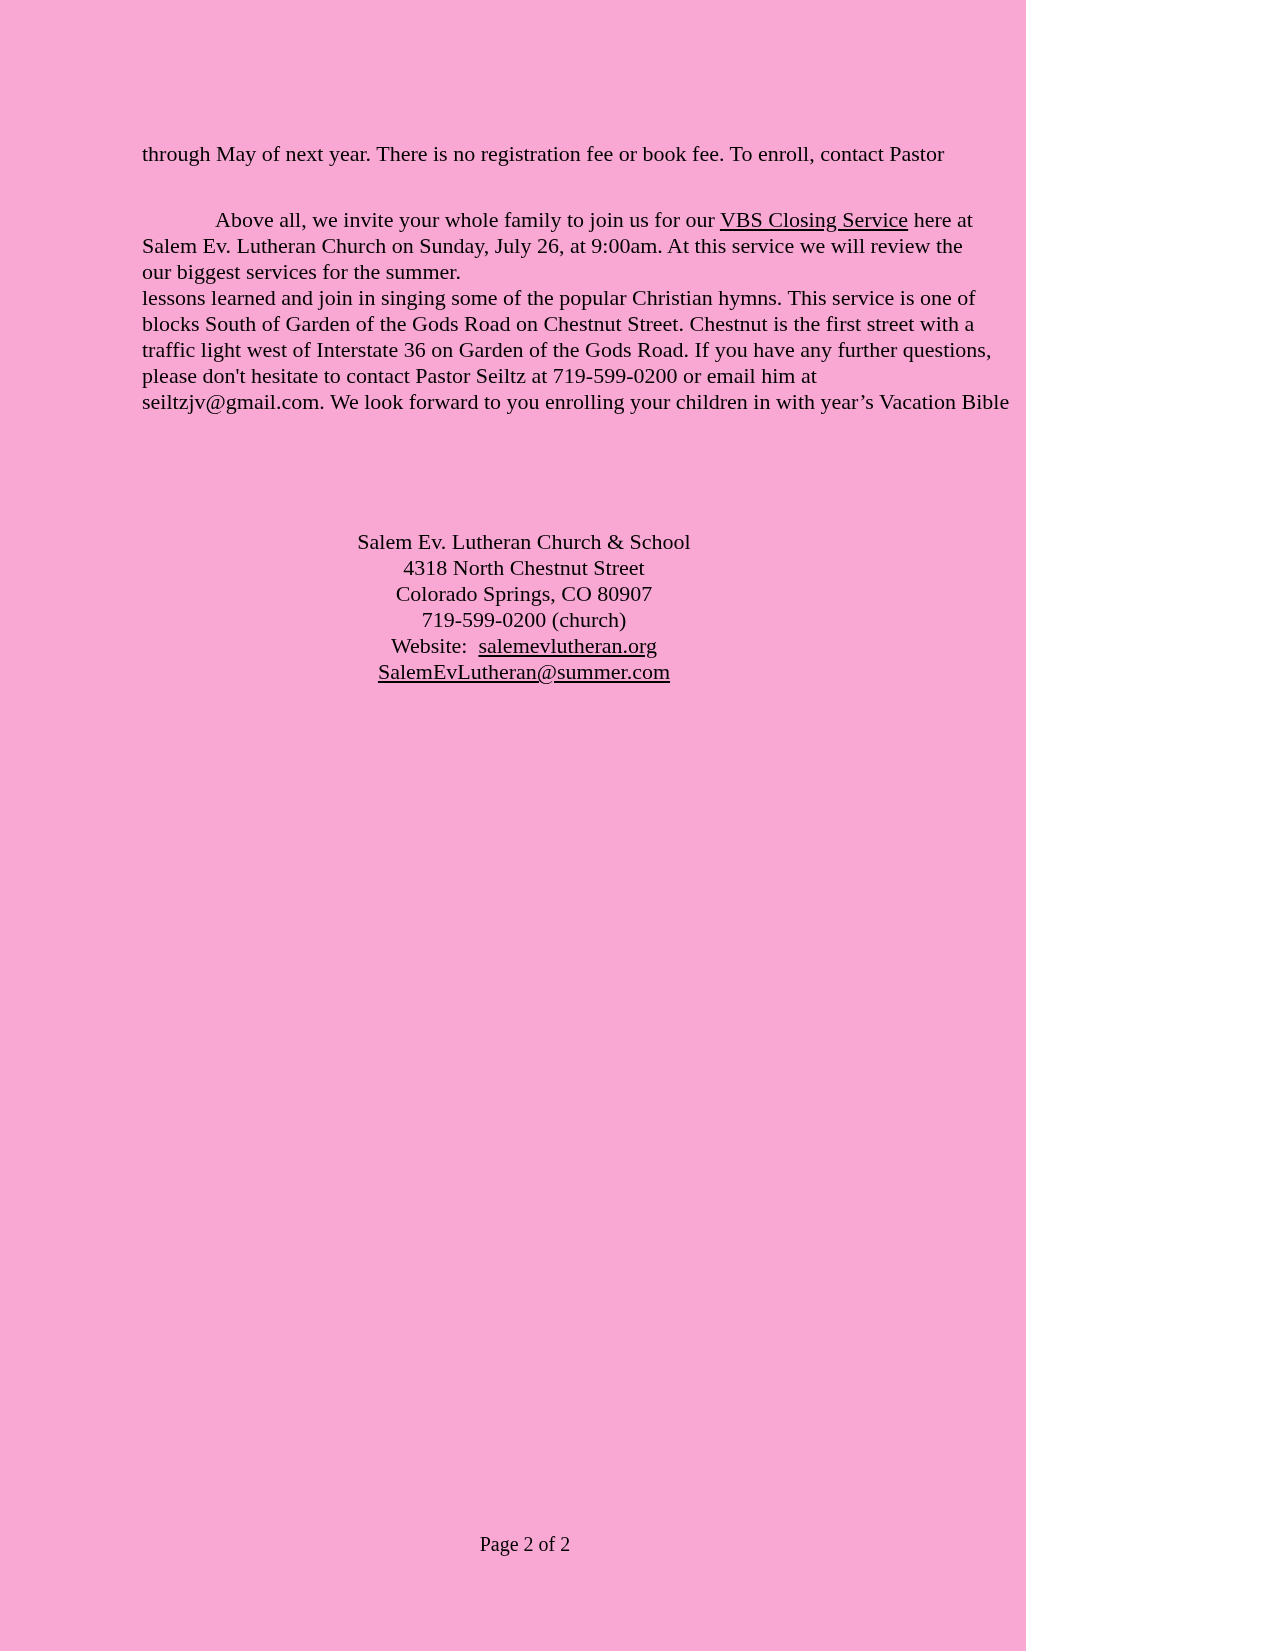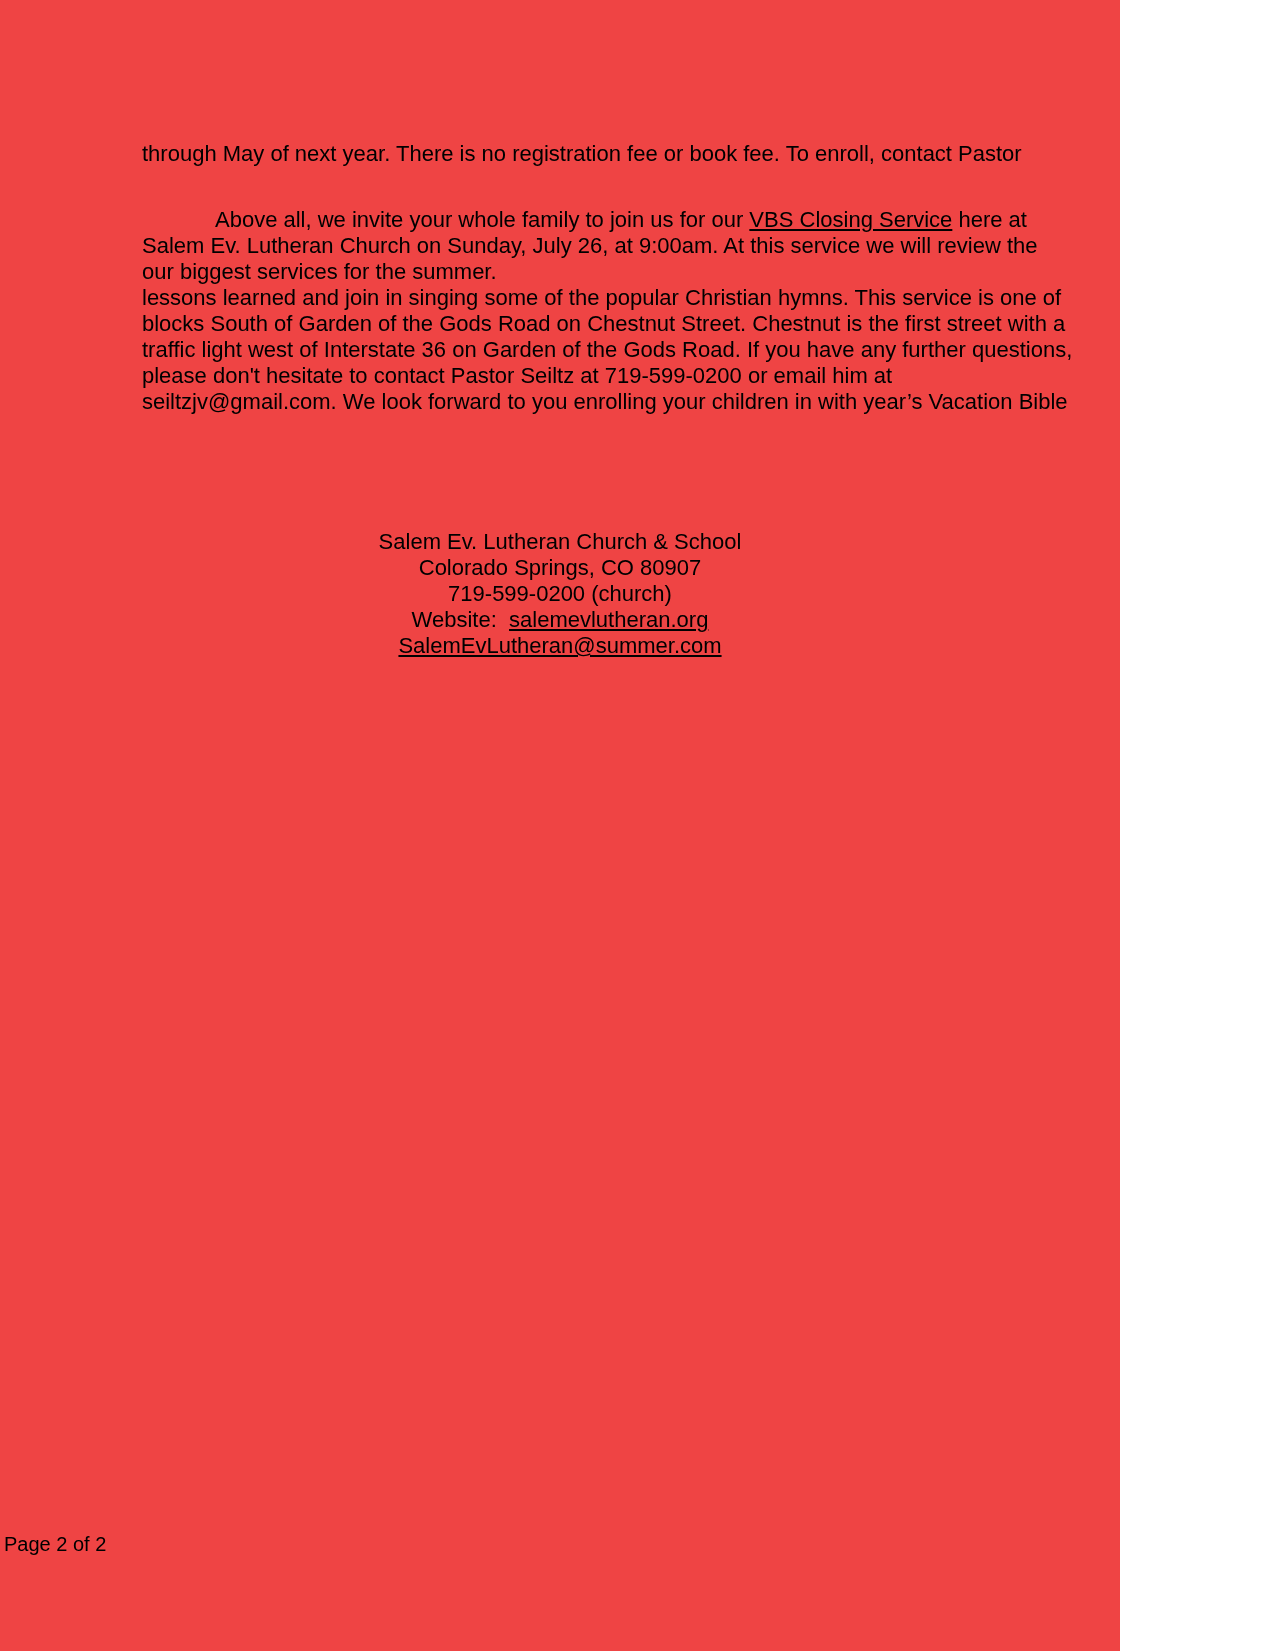--- a/index.html
+++ b/index.html
@@ -1,50 +1,50 @@
 <!DOCTYPE html>
 <html><head>
 <meta charset="utf-8">
 <style>
   html, body { margin: 0; padding: 0; background: #ffffff; }
   .page {
     position: relative;
-    width: 1120px;
+    width: 1026px;
     height: 1651px;
-    background: #ef4444;
+    background: #f9a8d4;
     color: #000000;
-    font-family: Liberation Sans, sans-serif;
+    font-family: Liberation Serif, serif;
     overflow: hidden;
   }
   .letter-body {
     position: absolute;
     left: 142px;
     top: 141px;
     width: 996px;
     font-size: 22px;
     line-height: 26px;
   }
   .text-line { white-space: pre-wrap; }
   .text-line.indent { padding-left: 73px; margin-top: 40px; }
   .contact-block {
     position: absolute;
-    left: 0;
+    left: 11px;
     width: 100%;
     top: 529px;
     text-align: center;
     font-size: 22px;
     line-height: 26px;
   }
   .seg-underline { text-decoration: underline; text-underline-offset: 2px; }
   .page-footer {
     position: absolute;
-    left: 4px;
+    left: 12px;
     width: 100%;
     top: 1531px;
-    text-align: left;
+    text-align: center;
     font-size: 20px;
     line-height: 26px;
   }
 </style>
 </head>
 <body>
 
 <div class="page">
   <div class="letter-body" id="body-lines">
       <div class="text-line"><span>through May of next year. There is no registration fee or book fee. To enroll, contact Pastor</span></div>
@@ -52,19 +52,20 @@
       <div class="text-line"><span>Salem Ev. Lutheran Church on Sunday, July 26, at 9:00am. At this service we will review the</span></div>
       <div class="text-line"><span>our biggest services for the summer.</span></div>
       <div class="text-line"><span>lessons learned and join in singing some of the popular Christian hymns. This service is one of</span></div>
       <div class="text-line"><span>blocks South of Garden of the Gods Road on Chestnut Street. Chestnut is the first street with a</span></div>
       <div class="text-line"><span>traffic light west of Interstate 36 on Garden of the Gods Road. If you have any further questions,</span></div>
       <div class="text-line"><span>please don't hesitate to contact Pastor Seiltz at 719-599-0200 or email him at</span></div>
       <div class="text-line"><span>seiltzjv@gmail.com. We look forward to you enrolling your children in with year’s Vacation Bible</span></div>
     </div>
   <div class="contact-block" id="contact-lines">
       <div class="text-line"><span>Salem Ev. Lutheran Church &amp; School</span></div>
+      <div class="text-line"><span>4318 North Chestnut Street</span></div>
       <div class="text-line"><span>Colorado Springs, CO 80907</span></div>
       <div class="text-line"><span>719-599-0200 (church)</span></div>
       <div class="text-line"><span>Website:  </span><span class="seg-underline">salemevlutheran.org</span></div>
       <div class="text-line"><span class="seg-underline">SalemEvLutheran@summer.com</span></div>
     </div>
   <div class="page-footer">Page 2 of 2</div>
 </div>
 
 </body></html>

